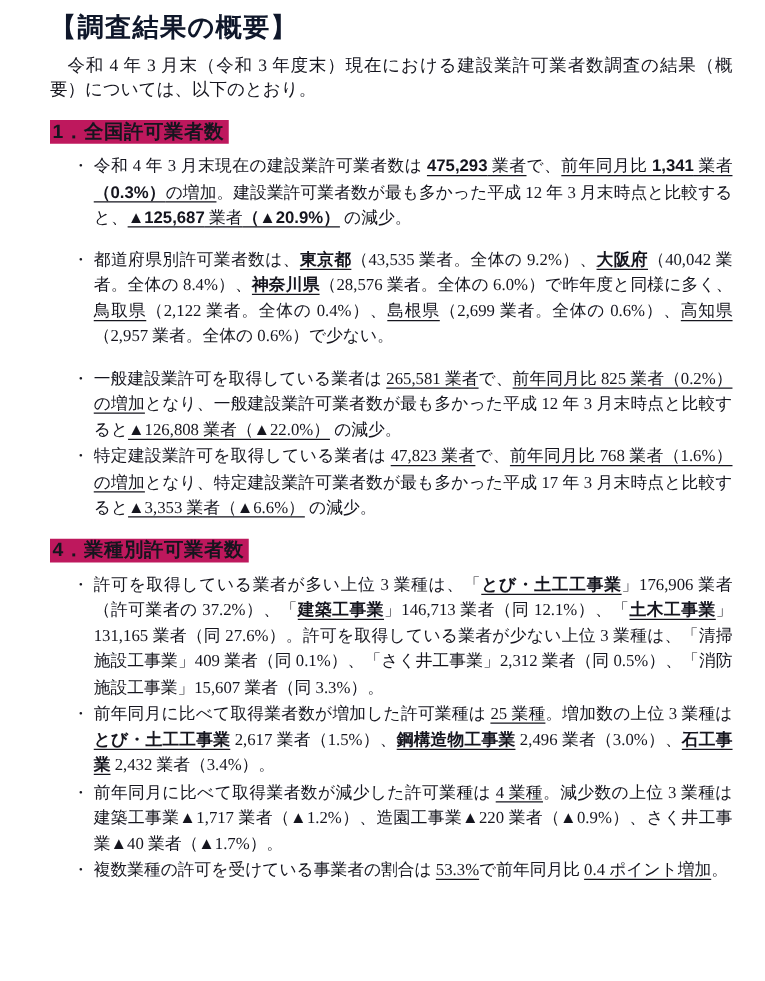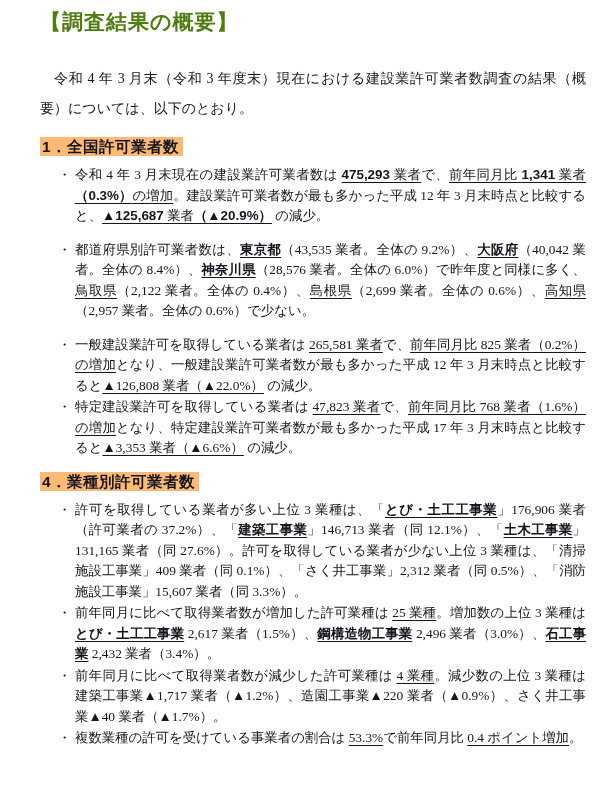--- a/index.html
+++ b/index.html
@@ -7,44 +7,44 @@
     position:relative;
     width:612px;height:785px;
     background:#ffffff;
     box-sizing:border-box;
     padding:6px 26px 0 40px;
     overflow:hidden;
     color:#15151e;
     font-family:"Liberation Serif","DejaVu Serif",serif;
   }
   .doc-title{
-    margin:2px 0 28px 0;
+    margin:2px 0 8px 0;
     font-family:"Liberation Sans","DejaVu Sans",sans-serif;
     font-weight:700;
     font-size:21px;
     letter-spacing:1px;
-    color:#4d7c0f;
+    color:#0f172a;
   }
   .intro{
     margin:0 0 13px 0;
     font-size:14px;
-    line-height:30px;
+    line-height:19px;
     text-indent:1em;
     text-align:justify;
   }
   section{margin:0 0 13px 0;}
   .section-heading{
     margin:0 0 7px 0;
     font-family:"Liberation Sans","DejaVu Sans",sans-serif;
     font-weight:700;
     font-size:15.5px;
     letter-spacing:0.5px;
   }
   .hl{
-    background:#fdba74;
+    background:#be185d;
     padding:1px 4px 1px 2px;
   }
   ul.bullets{
     list-style:none;
     margin:0;padding:0 0 0 18px;
   }
   ul.bullets li{
     display:flex;
     align-items:flex-start;
     margin:0 0 1px 0;

